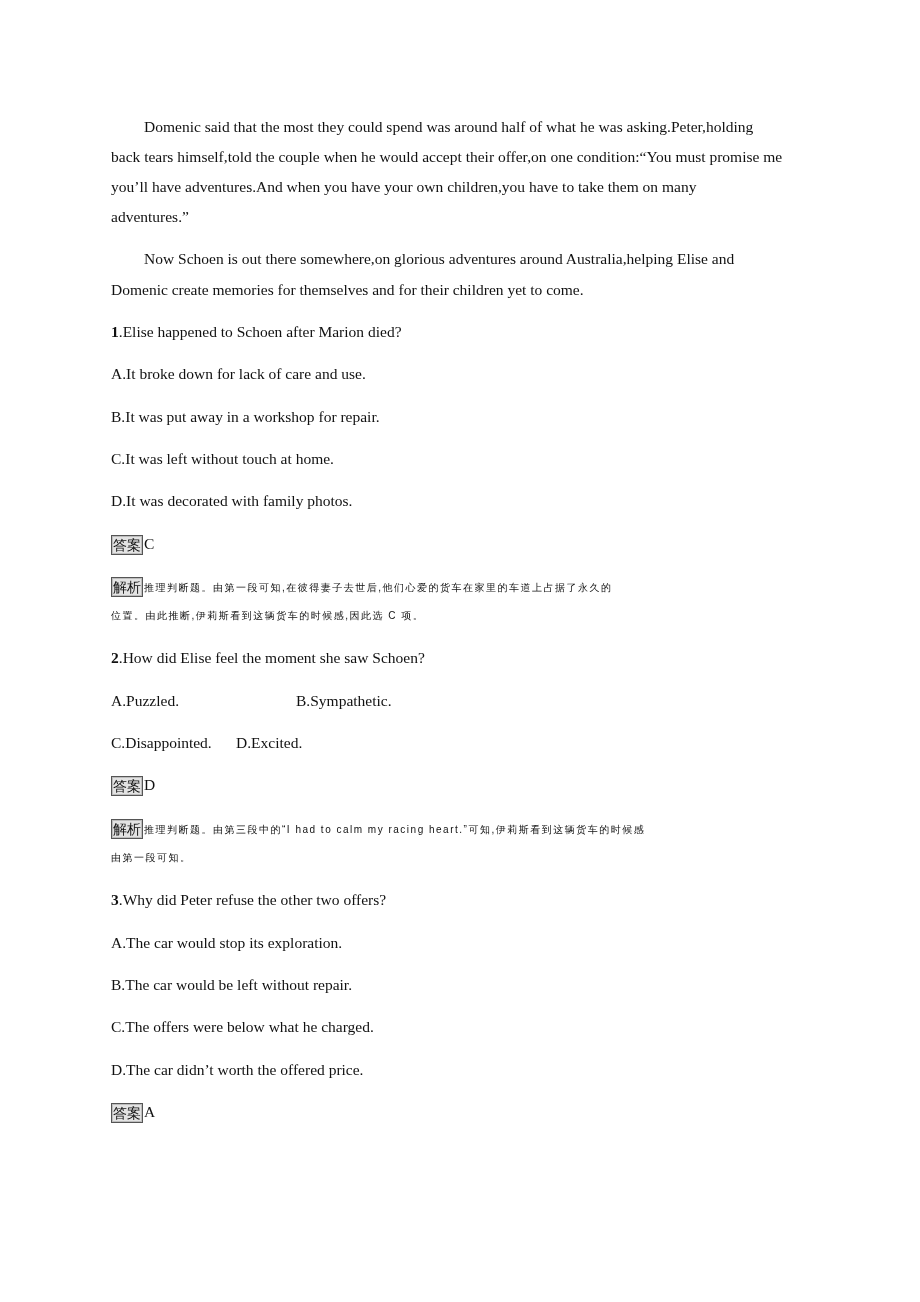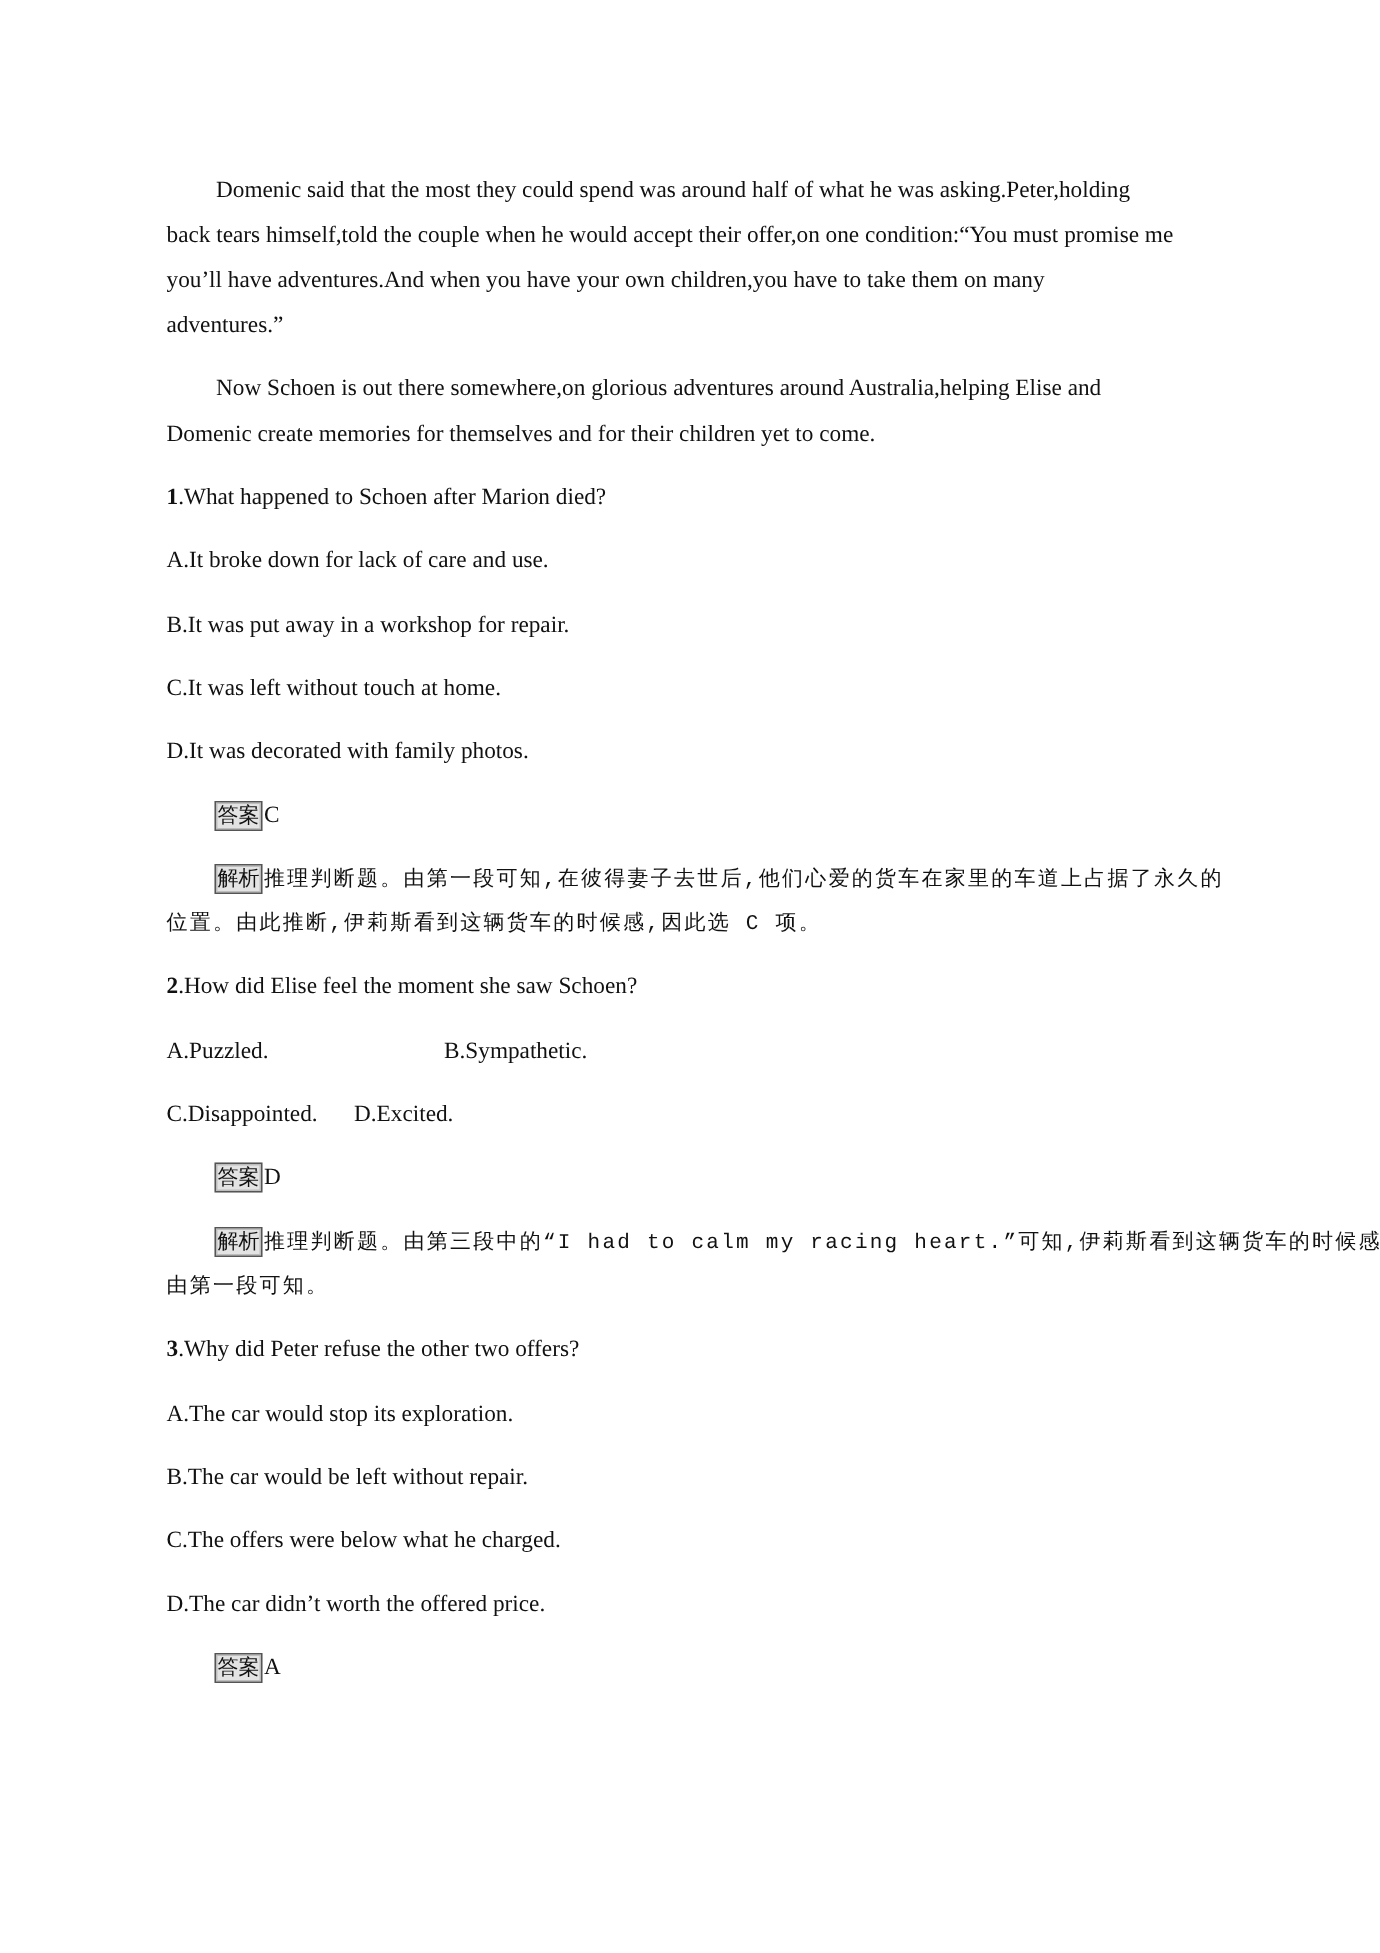--- a/index.html
+++ b/index.html
@@ -3,36 +3,36 @@
 <meta charset="utf-8">
 <style>
   html, body { margin: 0; padding: 0; background: #ffffff; }
   body { width: 920px; height: 1302px; position: relative; overflow: hidden;
          font-family: "Liberation Serif", "DejaVu Serif", serif; color: #111; }
   .line { position: absolute; left: 111px; font-size: 15.5px; white-space: nowrap; line-height: 20px; }
   .indent { left: 144px; text-align: center; }
   .qnum { font-weight: bold; }
   .tag { display: inline-block; border: 1px solid #555; background: #e3e3e3;
          font-family: "DejaVu Sans", sans-serif; font-size: 14px; line-height: 18px;
-         padding: 0 1px; margin-right: 1px; vertical-align: middle; box-shadow: inset 0 0 0 1px #bdbdbd; margin-left: 32px; }
-  .zh { font-family: Liberation Mono, monospace; font-size: 14px; letter-spacing: 1.5px; }
+         padding: 0 1px; margin-right: 1px; vertical-align: middle; box-shadow: inset 0 0 0 1px #bdbdbd; }
+  .zh { font-family: Liberation Sans, sans-serif; font-size: 10px; letter-spacing: 1.5px; }
 </style>
 </head>
 <body>
 
 <div>
   <div class="line indent" style="top:117px">Domenic said that the most they could spend was around half of what he was asking.Peter,holding</div>
   <div class="line" style="top:147px">back tears himself,told the couple when he would accept their offer,on one condition:“You must promise me</div>
   <div class="line" style="top:177px">you’ll have adventures.And when you have your own children,you have to take them on many</div>
   <div class="line" style="top:207px">adventures.”</div>
 
   <div class="line indent" style="top:249px">Now Schoen is out there somewhere,on glorious adventures around Australia,helping Elise and</div>
   <div class="line" style="top:280px">Domenic create memories for themselves and for their children yet to come.</div>
 
-  <div class="line" style="top:322px"><span class="qnum">1</span><span>.What happened to Schoen after Marion died?</span></div>
+  <div class="line" style="top:322px"><span class="qnum">1</span><span>.Elise happened to Schoen after Marion died?</span></div>
   <div class="line" style="top:364px">A.It broke down for lack of care and use.</div>
   <div class="line" style="top:407px">B.It was put away in a workshop for repair.</div>
   <div class="line" style="top:449px">C.It was left without touch at home.</div>
   <div class="line" style="top:491px">D.It was decorated with family photos.</div>
   <div class="line" style="top:534px"><span class="tag">答案</span><span>C</span></div>
   <div class="line" style="top:576px"><span class="tag">解析</span><span class="zh">推理判断题。由第一段可知,在彼得妻子去世后,他们心爱的货车在家里的车道上占据了永久的</span></div>
   <div class="line zh" style="top:606px">位置。由此推断,伊莉斯看到这辆货车的时候感,因此选 C 项。</div>
 
   <div class="line" style="top:648px"><span class="qnum">2</span><span>.How did Elise feel the moment she saw Schoen?</span></div>
   <div class="line" style="top:691px">A.Puzzled.</div>

